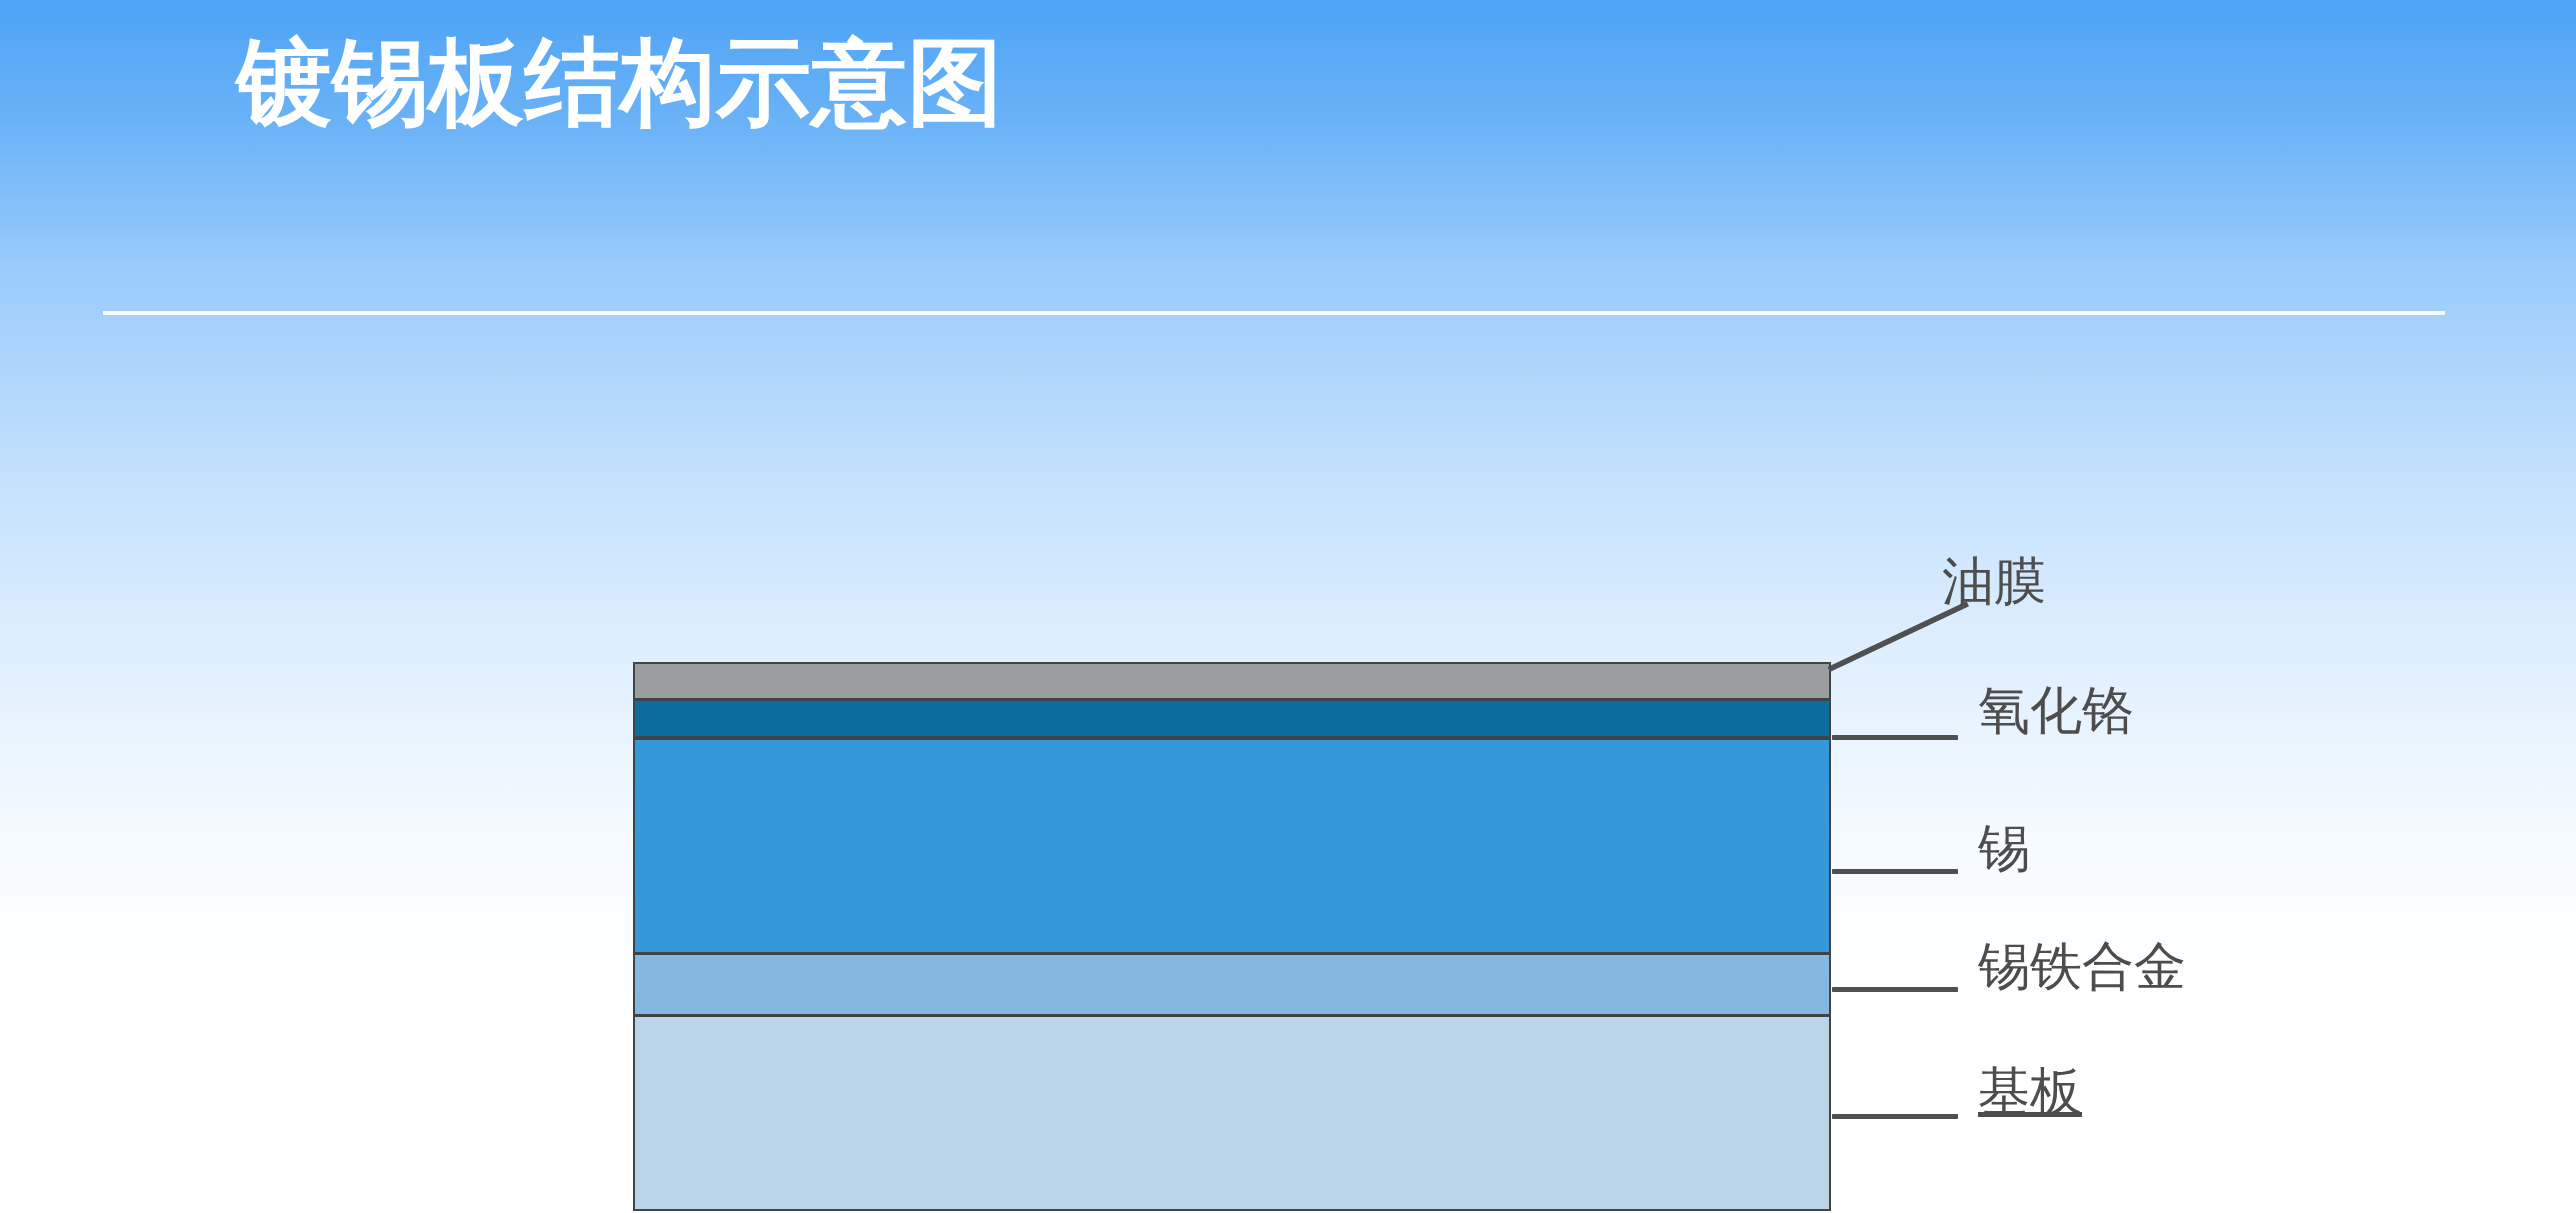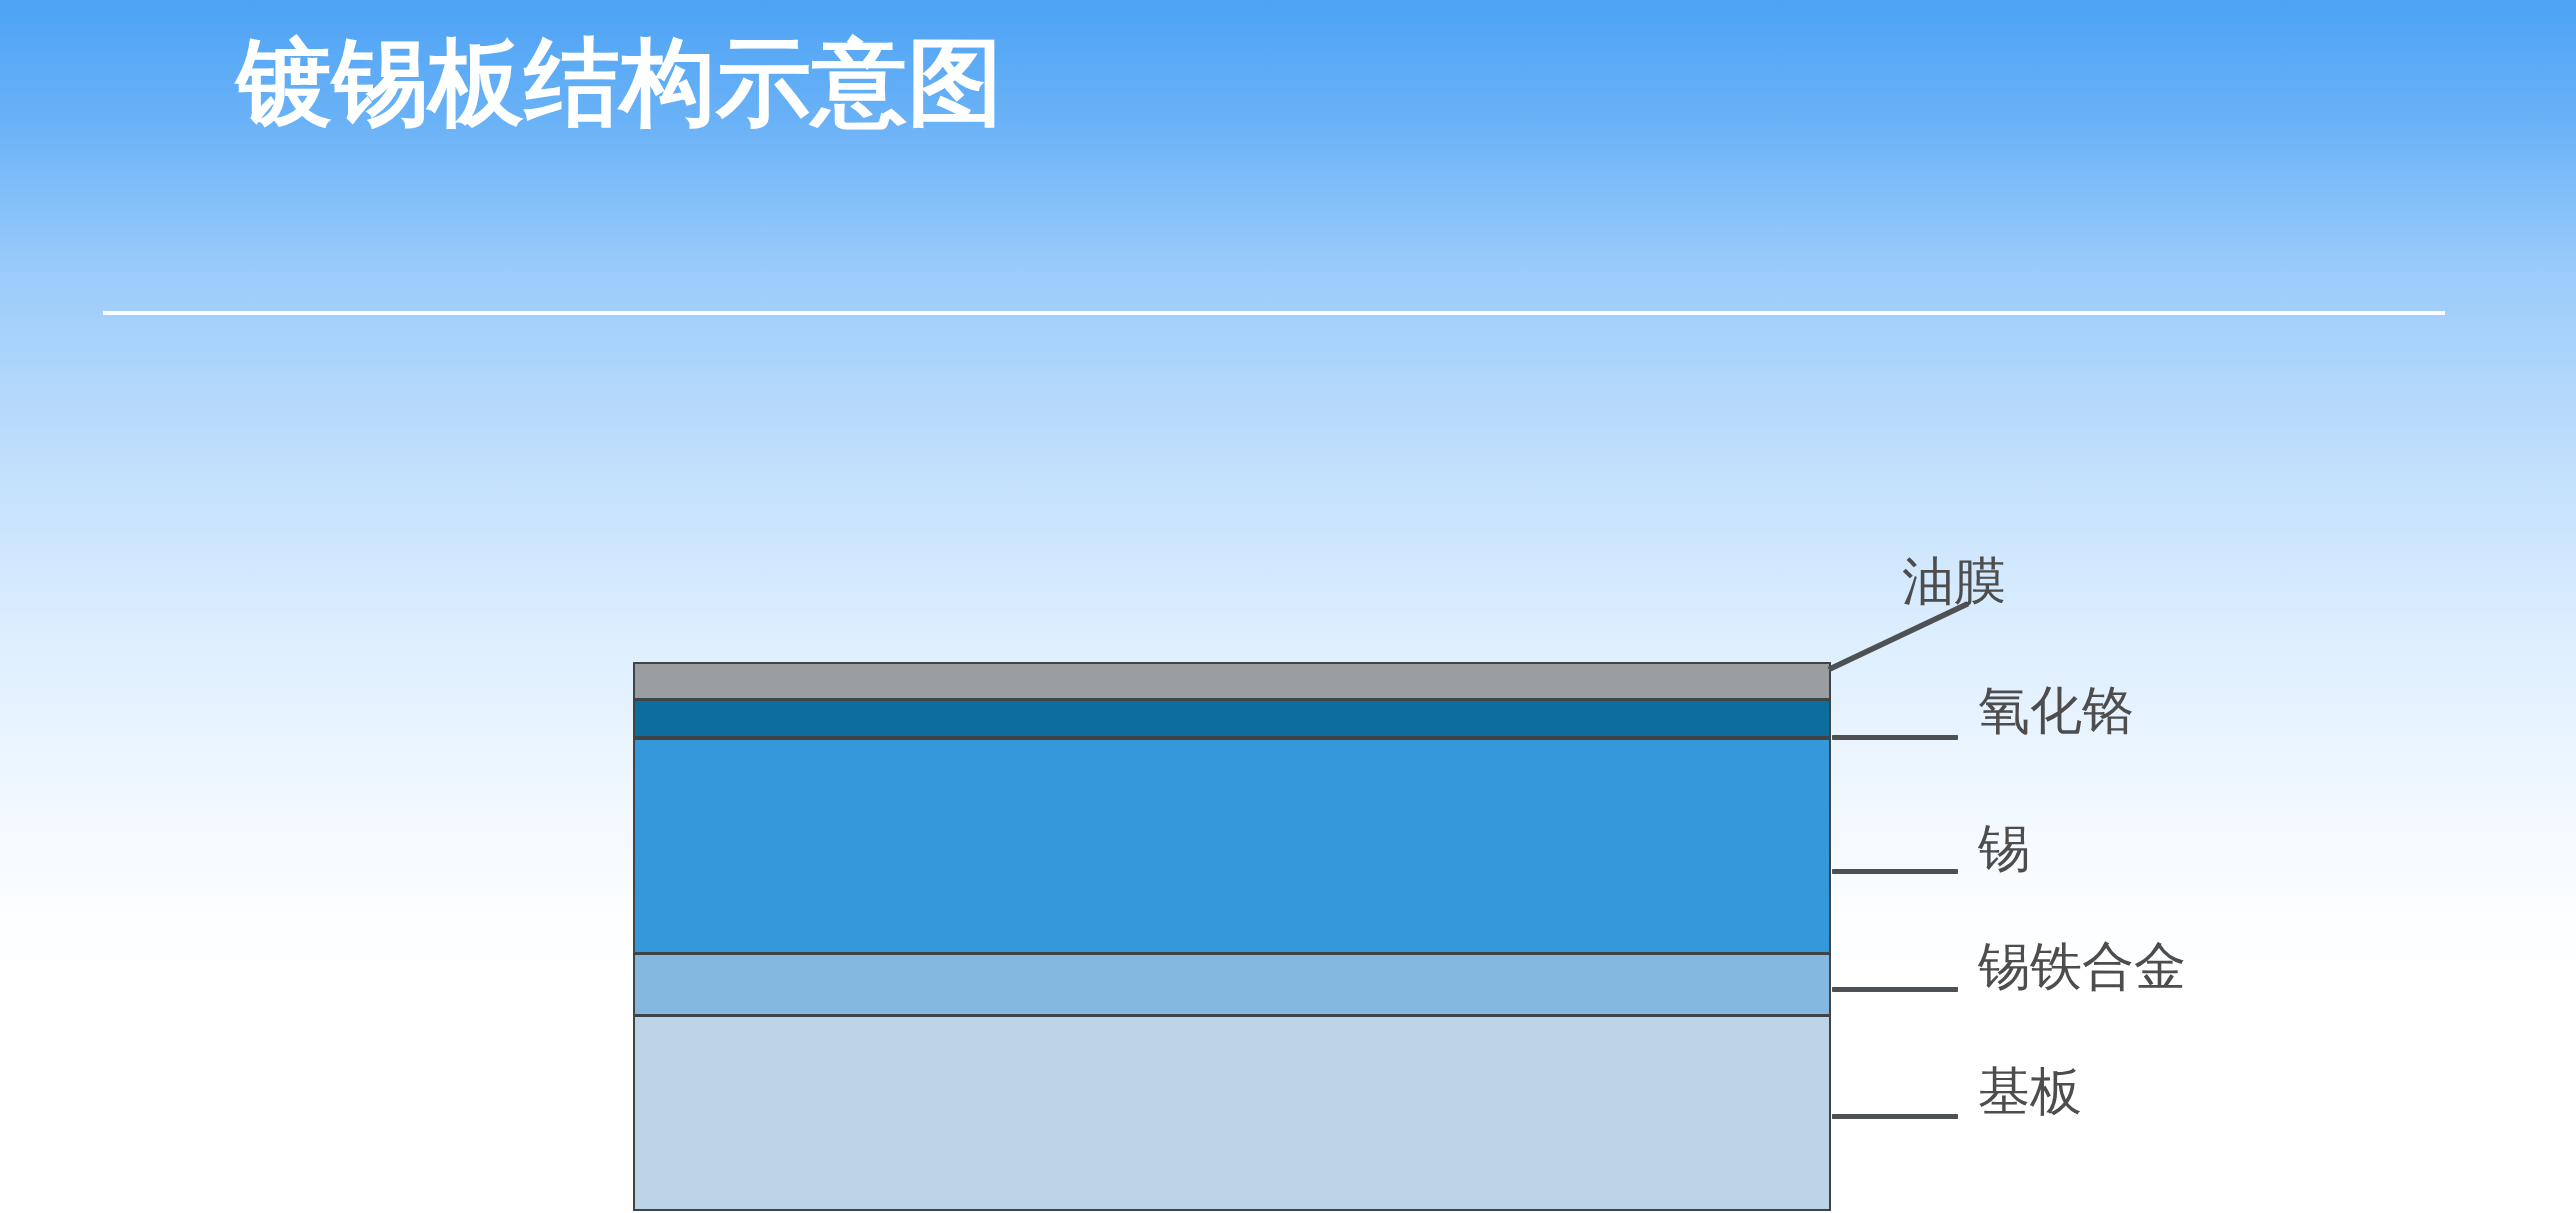--- a/index.html
+++ b/index.html
@@ -99,25 +99,25 @@
     left: 1827px;
     top: 597px;
     width: 145px;
     height: 77px;
   }
   #callout-line-oxide  { left: 1832px; top: 735px;  width: 126px; }
   #callout-line-tin    { left: 1832px; top: 869px; width: 126px; }
   #callout-line-alloy  { left: 1832px; top: 987px; width: 126px; }
   #callout-line-sub    { left: 1832px; top: 1114px; width: 126px; }
 
-  #callout-label-oil   { left: 1902px; top: 555px;  }
+  #callout-label-oil   { left: 1942px; top: 555px;  }
   #callout-label-oxide { left: 1978px; top: 684px;  }
   #callout-label-tin   { left: 1978px; top: 822px; }
   #callout-label-alloy { left: 1978px; top: 940px; text-align: center; }
-  #callout-label-sub   { left: 1978px; top: 1065px; }
+  #callout-label-sub   { left: 1978px; top: 1065px; text-decoration: underline; }
 </style>
 </head>
 <body>
 
 <div id="slide">
 
   <div id="title-block">
     <div id="page-title">镀锡板结构示意图</div>
     <div id="title-rule"></div>
   </div>

